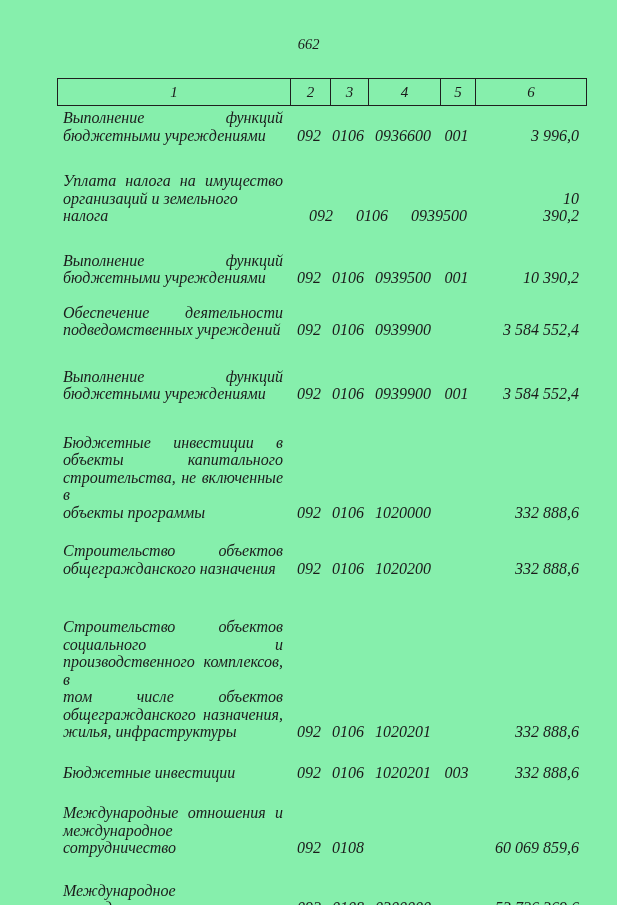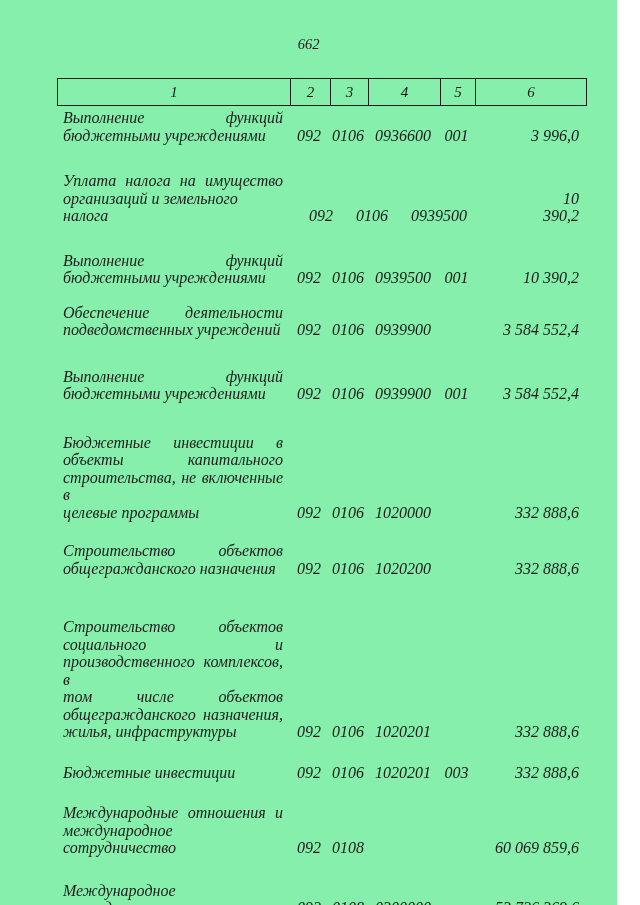--- a/index.html
+++ b/index.html
@@ -156,21 +156,21 @@
     <div class="c4">0939900</div>
     <div class="c5">001</div>
     <div class="c6">3 584 552,4</div>
   </div>
 
   <div class="row">
     <div class="c1">
             <div class="nline">Бюджетные инвестиции в</div>
             <div class="nline">объекты капитального</div>
             <div class="nline">строительства, не включенные в</div>
-            <div class="nline last">целевые программы</div>
+            <div class="nline last">объекты программы</div>
           </div>
     <div class="c2">092</div>
     <div class="c3">0106</div>
     <div class="c4">1020000</div>
     <div class="c5"></div>
     <div class="c6">332 888,6</div>
   </div>
 
   <div class="row">
     <div class="c1">

